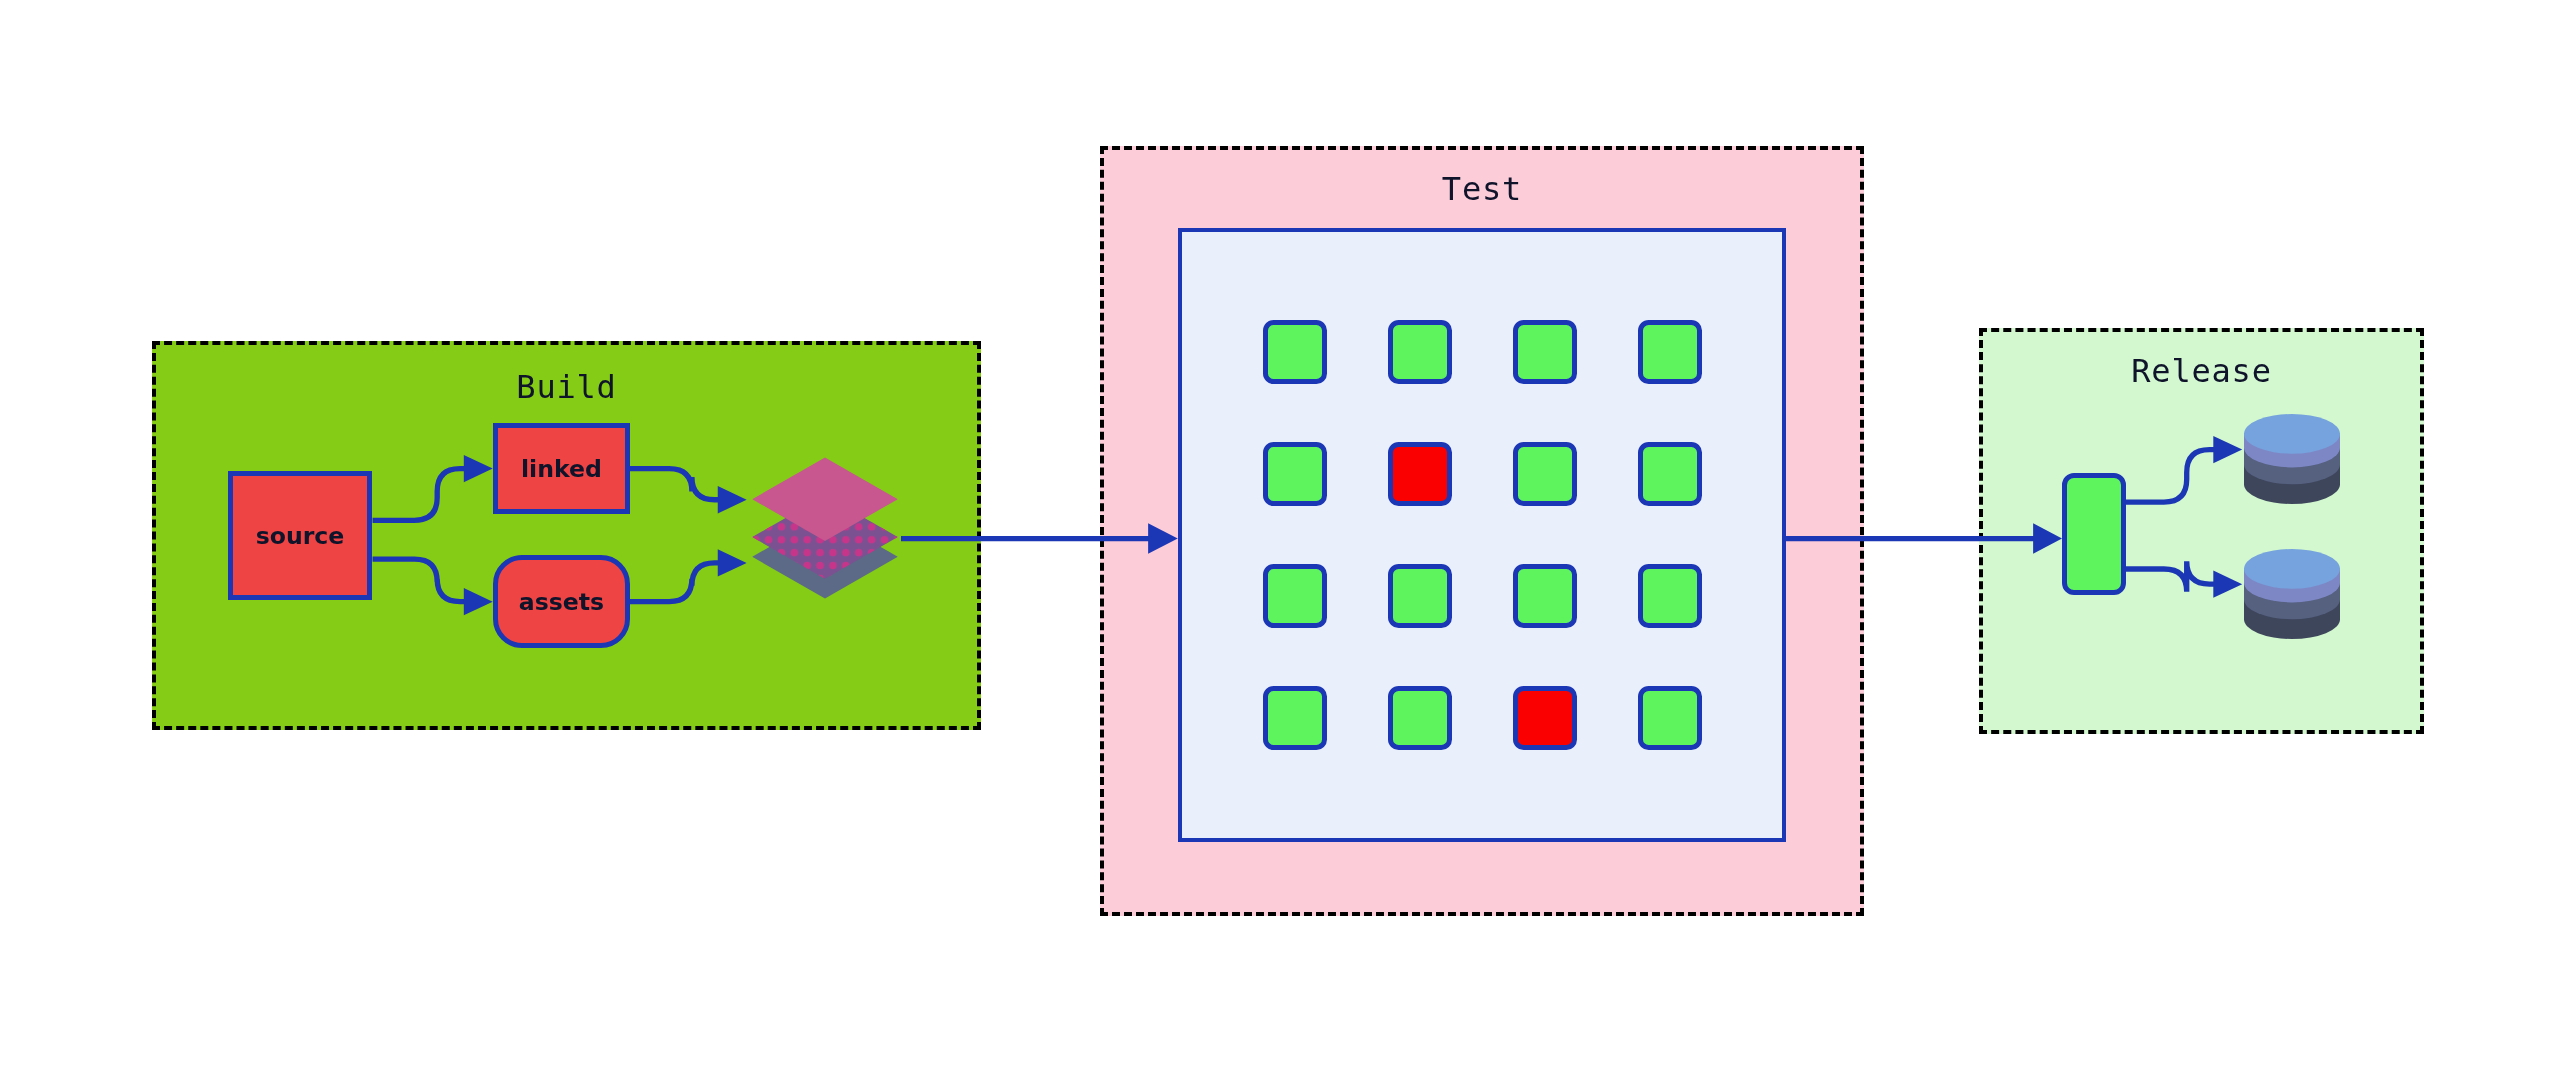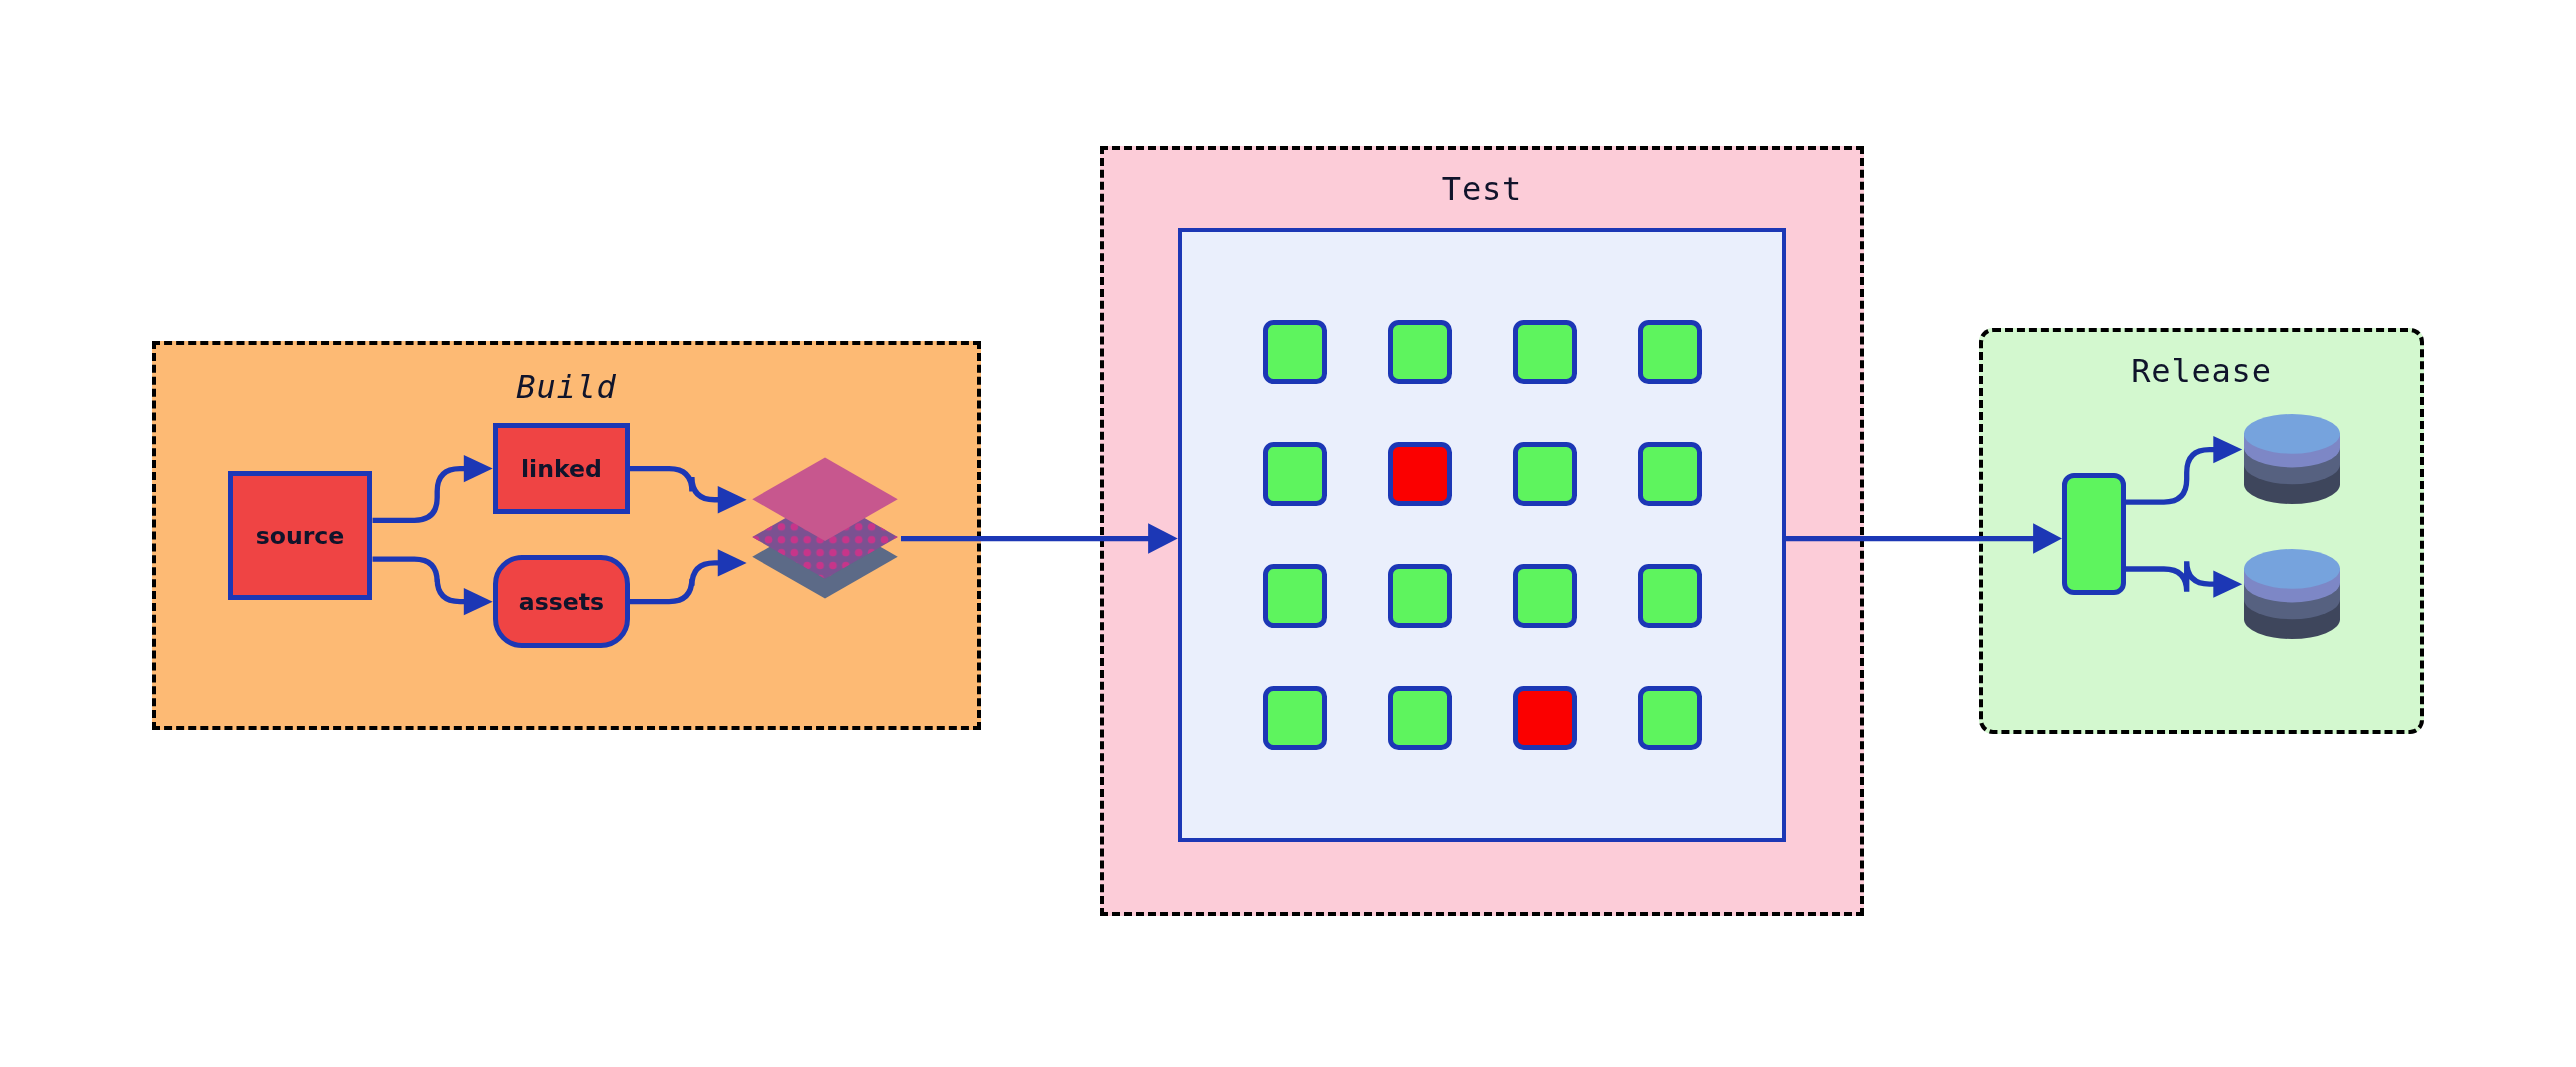--- a/index.html
+++ b/index.html
@@ -56,21 +56,20 @@
     background: #fcccd8;
   }
   #cluster-test .cluster-title { top: 20px; }
 
   #cluster-release {
     left: 1979px;
     top: 328px;
     width: 445px;
     height: 406px;
     background: #d3f8cf;
-    border-radius: 14px;
   }
   #cluster-release .cluster-title { top: 20px; }
 
   
   .node-box {
     position: absolute;
     background: #ef4444;
     border: 5.3px solid #1c37b5;
     box-sizing: border-box;
     display: flex;
@@ -157,21 +156,21 @@
     stroke: #1c37b5;
     stroke-width: 7;
   }
   .edge-head { fill: #1c37b5; }
 </style>
 </head>
 <body>
 
 <div id="canvas">
 
-  <div class="cluster" id="cluster-build" style="background: #fdba74; border-color: rgb(0, 0, 0); border-style: dashed; font-style: italic;">
+  <div class="cluster" id="cluster-build" style="background: #84cc16; border-color: rgb(0, 0, 0); border-style: dashed;">
     <div class="cluster-title">Build</div>
   </div>
 
   <div class="node-box" id="node-source">
     <span>source</span>
   </div>
 
   <div class="node-box" id="node-linked">
     <span>linked</span>
   </div>

